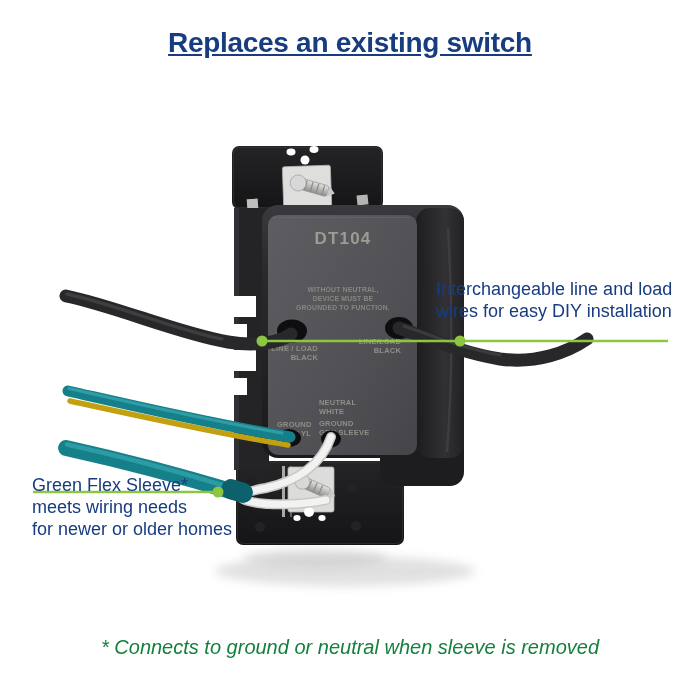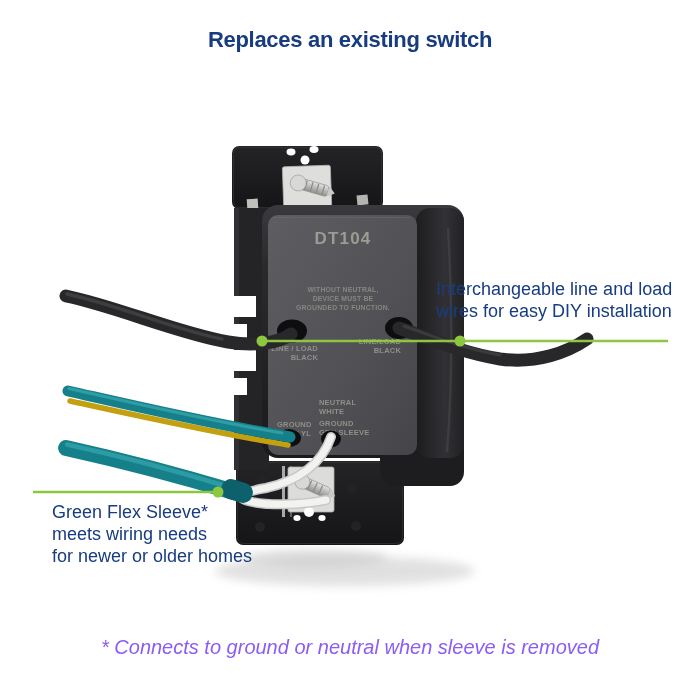--- a/index.html
+++ b/index.html
@@ -1,25 +1,25 @@
 <!DOCTYPE html>
 <html><head>
 <meta charset="utf-8">
 <style>
   html,body{margin:0;padding:0;background:#fff;}
   .stage{position:relative;width:700px;height:700px;background:#ffffff;overflow:hidden;
          font-family:"Liberation Sans",sans-serif;}
   .title{position:absolute;left:0;top:27px;width:700px;text-align:center;
-         font-size:22px;font-weight:bold;color:#173C80;letter-spacing:-0.3px;}
+         font-size:28px;font-weight:bold;color:#173C80;letter-spacing:-0.3px;text-decoration:underline;}
   .annotation{position:absolute;color:#173C80;font-size:18px;line-height:1.21;
               white-space:pre-line;font-weight:500;}
   .annotation.right{left:436px;top:279px;}
-  .annotation.left{left:32px;top:502px;margin-left:20px;}
+  .annotation.left{left:32px;top:475px;}
   .footnote{position:absolute;left:0;top:636px;width:700px;text-align:center;
-            font-size:20px;font-style:italic;color:#8b5cf6;}
+            font-size:20px;font-style:italic;color:#15803d;}
   svg{position:absolute;left:0;top:0;}
   svg text{font-family:"Liberation Sans",sans-serif;}
   .devlbl{fill:#8F8F87;font-size:7.5px;font-weight:bold;letter-spacing:0.2px;}
   .devwarn{fill:#878780;font-size:6.8px;font-weight:bold;letter-spacing:0.2px;}
   .devmodel{fill:#9C9C93;font-size:17px;font-weight:bold;letter-spacing:1.2px;}
 </style>
 </head>
 <body>
 
 <div class="stage">

